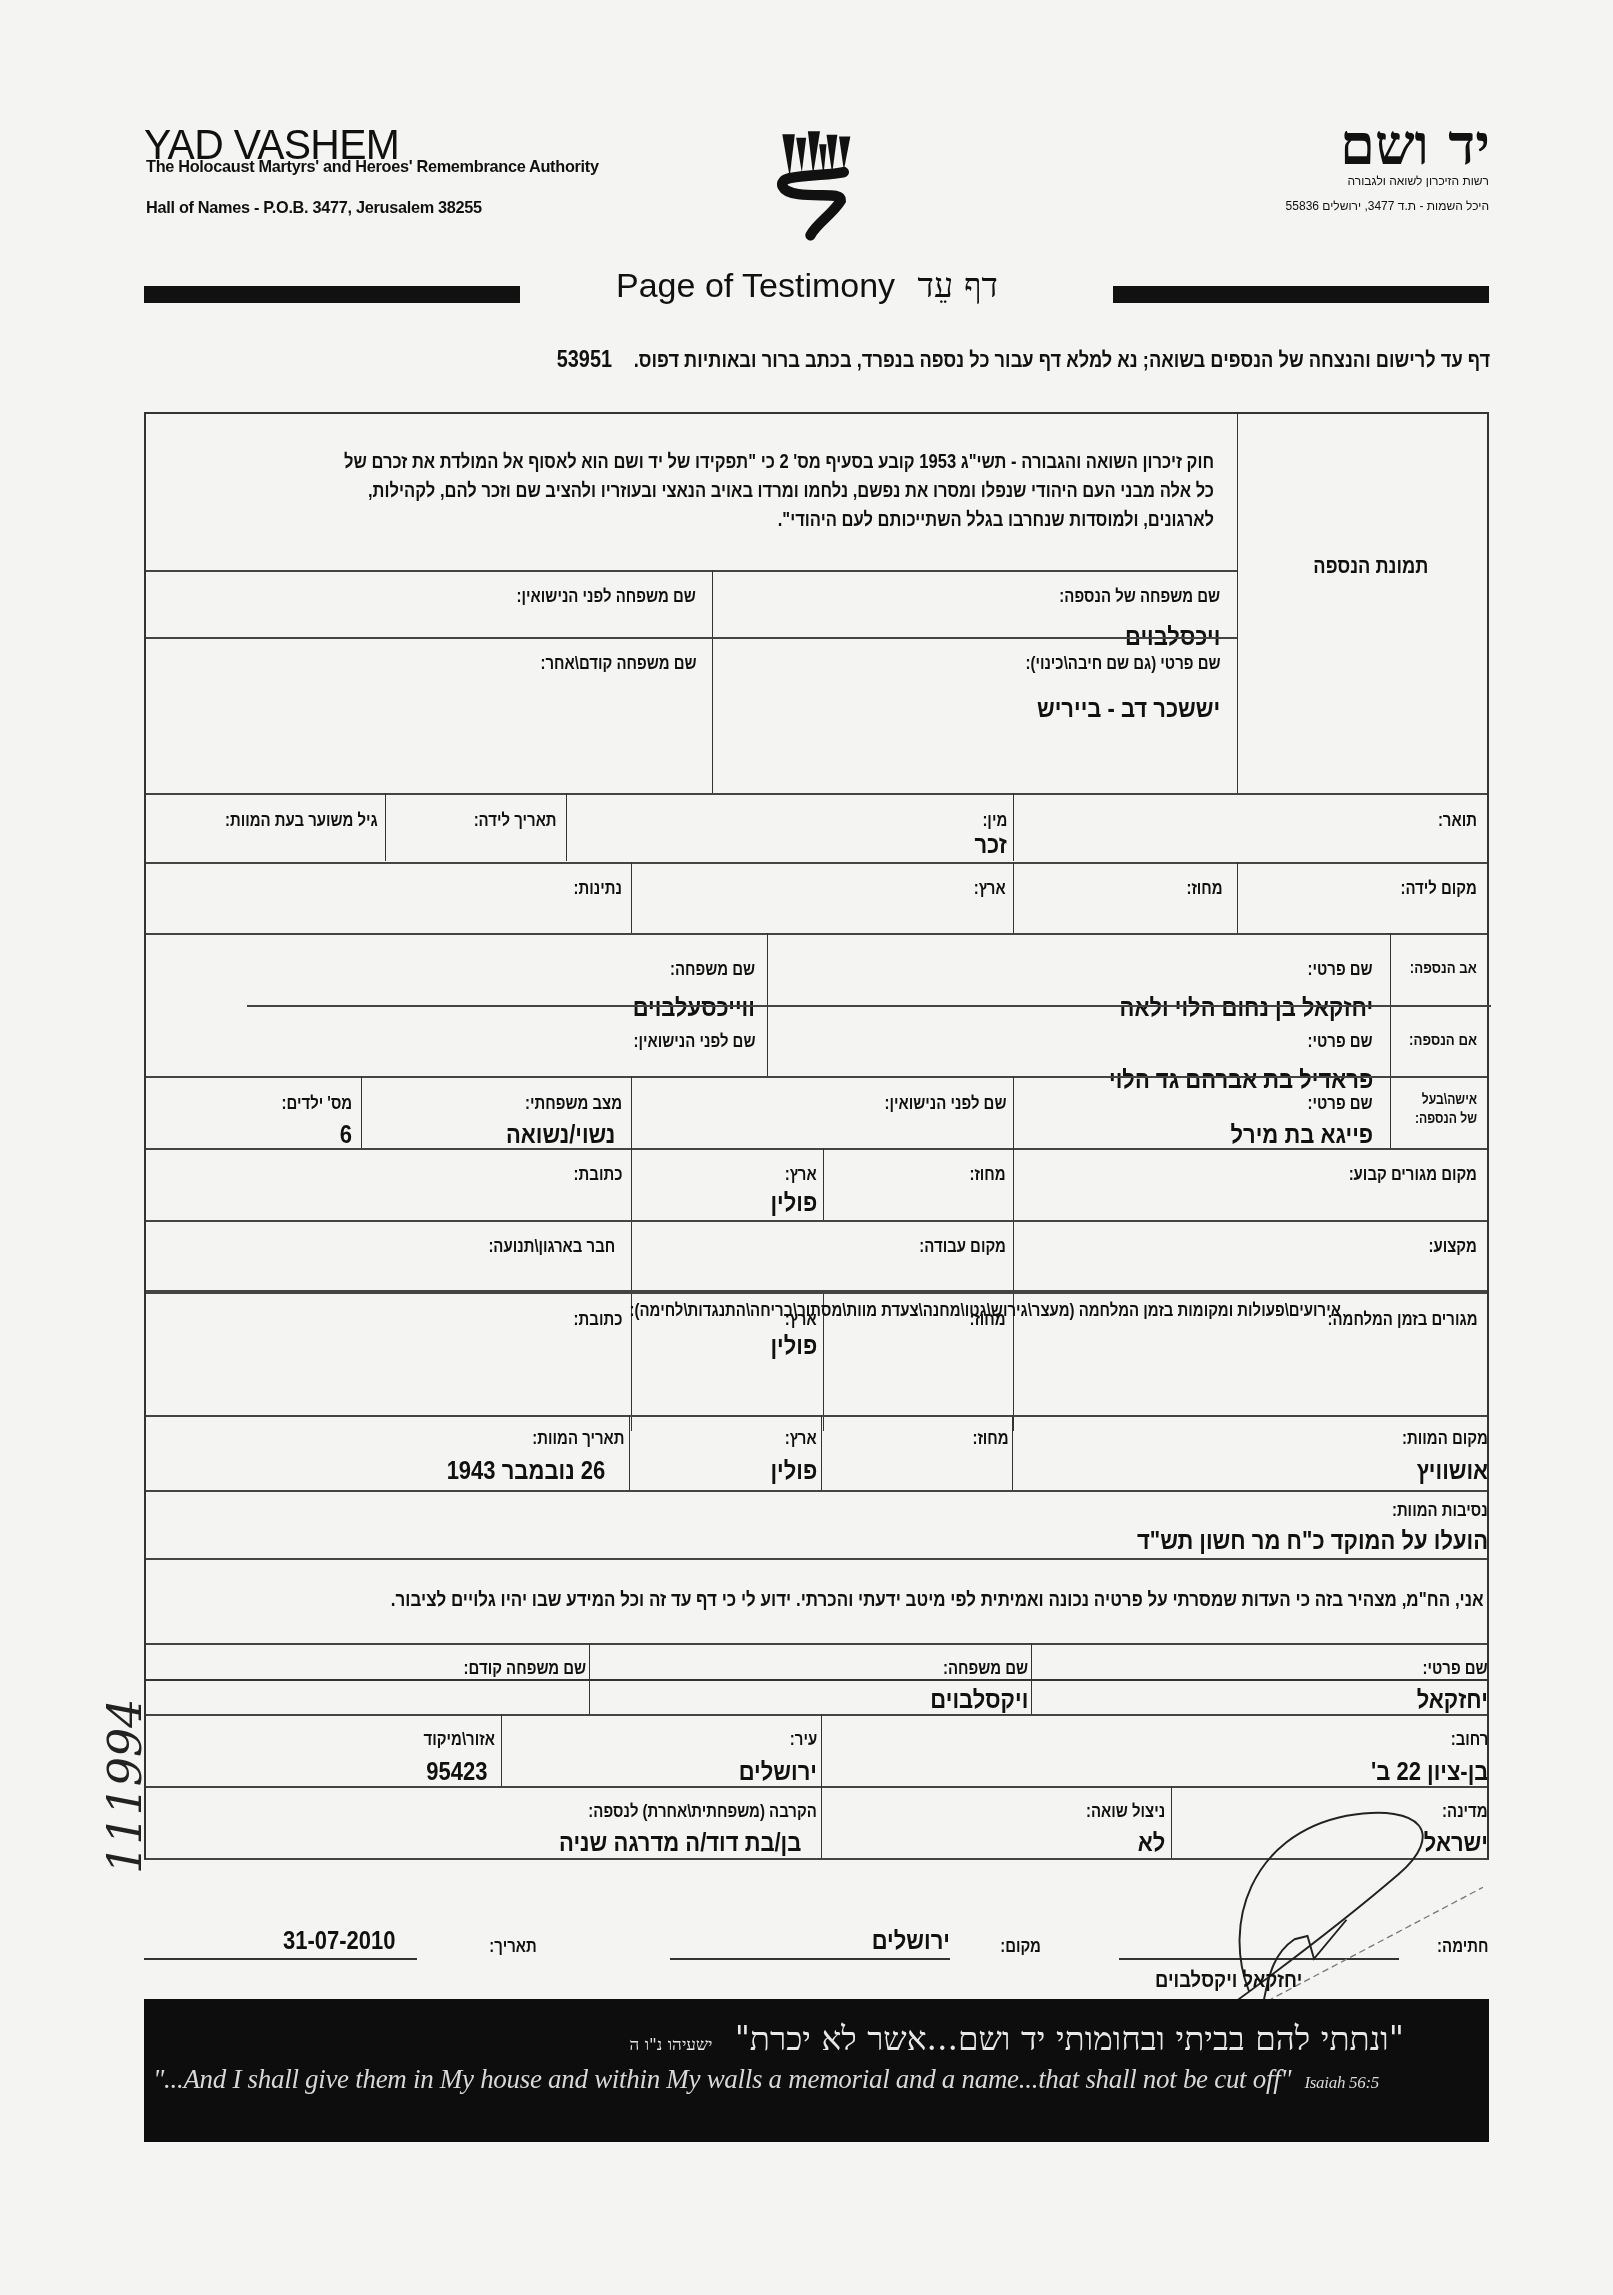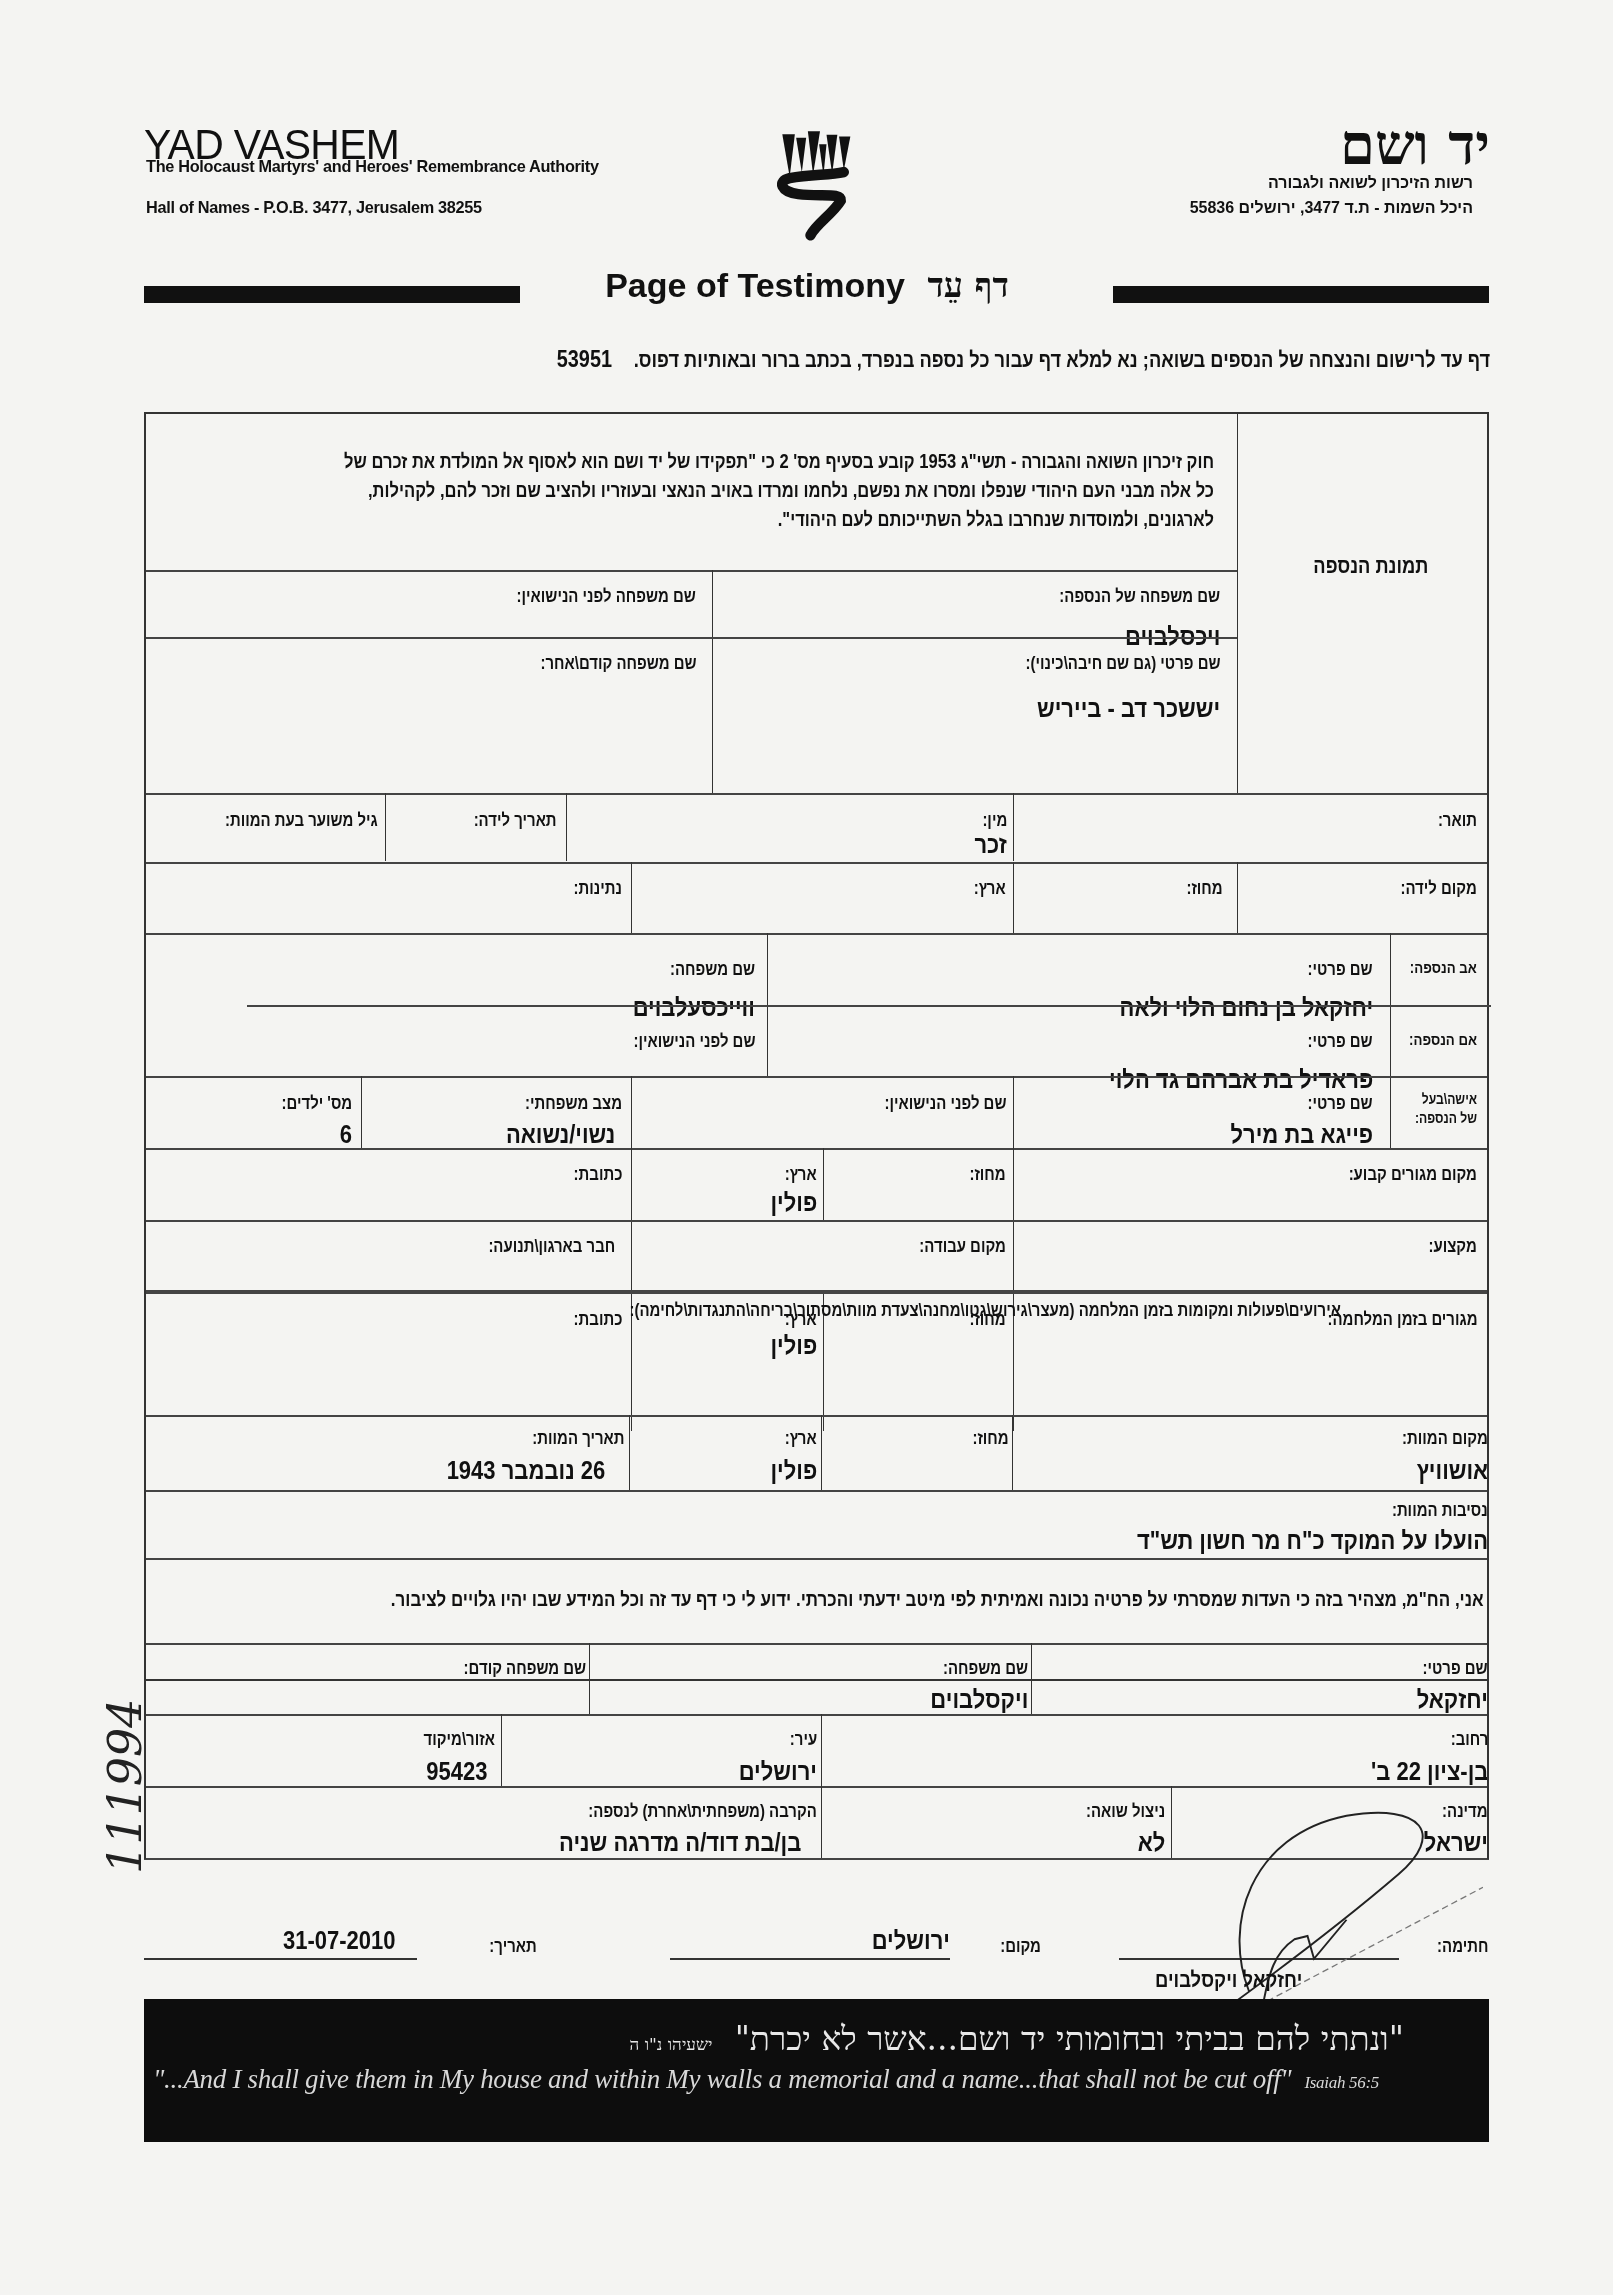--- a/index.html
+++ b/index.html
@@ -1,23 +1,23 @@
 <!DOCTYPE html>
 <html style="font-size:10.4px"><head>
 <meta charset="utf-8">
 <style>
   html,body{margin:0;padding:0;}
   body{width:1614px;height:2295px;background:#f4f4f2;position:relative;overflow:hidden;font-family:"Liberation Sans",sans-serif;color:#111;}
   .abs{position:absolute;}
   .en-title{left:144px;top:120px;font-size:43px;letter-spacing:-0.7px;transform:scaleX(0.95);transform-origin:left;}
   .en-sub{left:146px;font-size:16.3px;font-weight:bold;letter-spacing:-0.3px;}
   .he-title{right:124px;top:111px;font-size:56px;font-weight:bold;font-family:"DejaVu Serif",serif;direction:rtl;}
-  .he-sub{right:141px;font-size:16px;font-weight:bold;direction:rtl;}
+  .he-sub{right:125px;font-size:12px;font-weight:normal;direction:rtl;}
   .bar{height:17px;background:#111;top:286px;}
-  .pot{left:0;right:0;top:265px;text-align:center;font-size:34px;font-weight:bold;}
+  .pot{left:0;right:0;top:265px;text-align:center;font-size:34px;}
   .pot span{margin:0 6.5px;}
   .intro{right:124px;top:346px;direction:rtl;font-size:21.5px;font-weight:bold;transform:scaleX(0.85);transform-origin:right;}
   .form{left:144px;top:412px;width:1345px;height:1269px;border:2px solid #333;box-sizing:border-box;}
   .hl{position:absolute;height:2px;background:#444;}
   .vl{position:absolute;width:1.3px;background:#333;}
   .lbl{position:absolute;direction:rtl;font-size:17.6px;font-weight:bold;white-space:nowrap;transform:scaleX(0.85);transform-origin:right;}
   .val{position:absolute;direction:rtl;font-size:25px;white-space:nowrap;transform:scaleX(0.88);transform-origin:right;}
   .law{position:absolute;direction:rtl;font-size:19.5px;font-weight:bold;line-height:29px;right:273px;top:33px;width:1074px;transform:scaleX(0.85);transform-origin:right;}
   .sigline{height:2px;background:#333;}
   .banner{left:144px;top:1999px;width:1345px;height:143px;background:#0d0d0d;}

